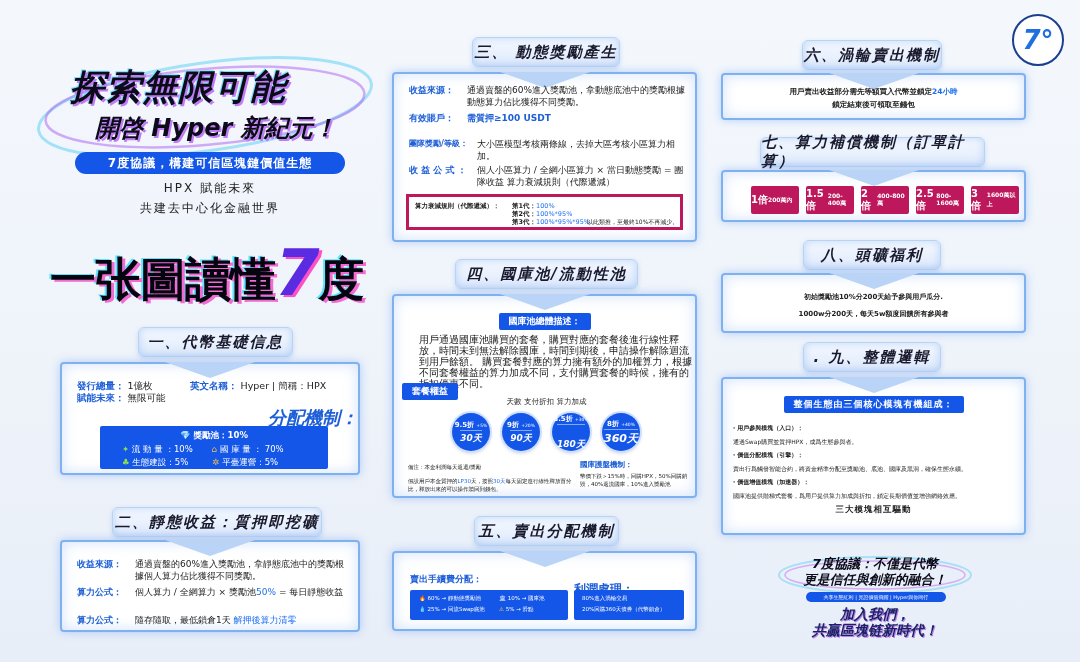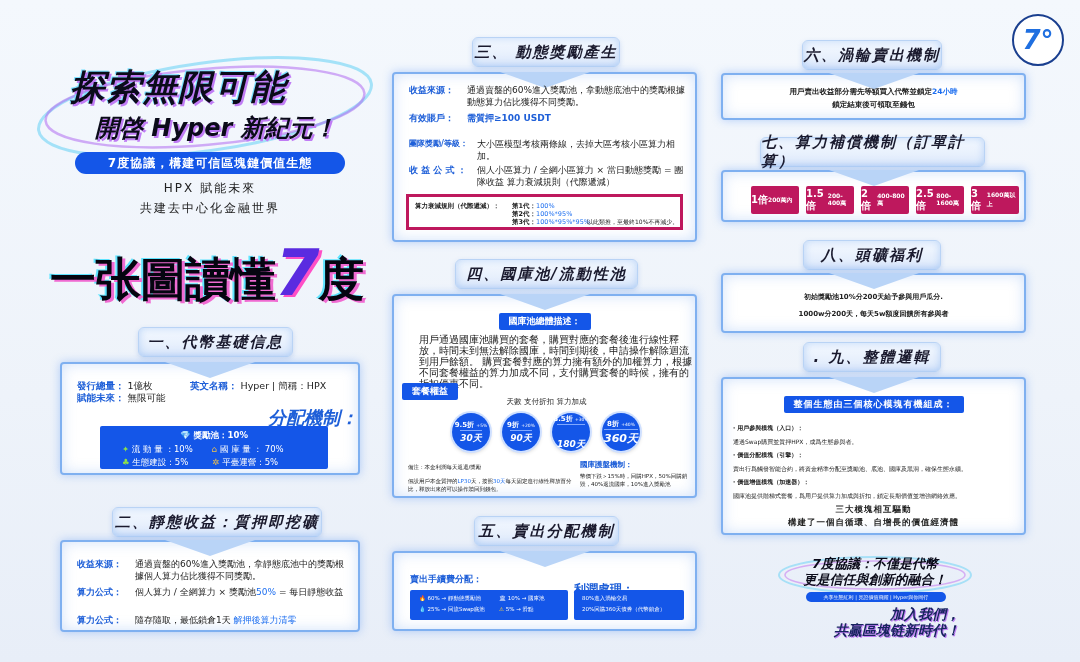--- a/index.html
+++ b/index.html
@@ -192,29 +192,28 @@
   <div class="abs" style="left:10px;top:42px;width:285px;font-size:6px;line-height:13.5px">
     <div style="font-weight:bold">· 用戶參與模塊（入口）：</div>
     <div>通過Swap購買並質押HPX，成爲生態參與者。</div>
     <div style="font-weight:bold">· 價值分配模塊（引擎）：</div>
     <div>賣出行爲觸發智能合約，將資金精準分配至獎勵池、底池、國庫及黑洞，確保生態永續。</div>
     <div style="font-weight:bold">· 價值增值模塊（加速器）：</div>
     <div>國庫池提供階梯式套餐，爲用戶提供算力加成與折扣，鎖定長期價值並增強網絡效應。</div>
   </div>
   <div class="abs" style="left:0;width:301px;top:124px;text-align:center;font-size:8.5px;font-weight:bold;line-height:13px;letter-spacing:1px">
     <div>三大模塊相互驅動</div>
-    <div>構建了一個自循環、自增長的價值經濟體</div>
   </div>
 </div>
 
 <svg class="abs" style="left:775px;top:550px" width="200" height="50">
   <ellipse cx="100" cy="25" rx="96" ry="18" fill="none" stroke="#6fd3f5" stroke-width="2" opacity=".55"></ellipse>
   <ellipse cx="100" cy="25" rx="90" ry="14" fill="none" stroke="#c06cf0" stroke-width="1.5" opacity=".5"></ellipse>
 </svg>
 <div class="abs" style="left:780px;top:556px;width:190px;text-align:center;font-size:13px;font-weight:900;font-style:italic;color:#0b0b1a;line-height:16px">
   <div>7度協議：不僅是代幣</div>
   <div>更是信任與創新的融合！</div>
 </div>
 <div class="abs" style="left:806px;top:592px;width:140px;height:10px;background:#1456e8;border-radius:6px;color:#fff;font-size:5px;display:flex;align-items:center;justify-content:center">共享生態紅利 | 見證價值飛躍 | Hyper與你同行</div>
-<div class="abs" style="left:790px;top:606px;width:170px;text-align:right;font-size:14px;font-weight:900;font-style:italic;color:#17245e;line-height:16px;text-shadow:1px 1px 0 #c07cf5">
+<div class="abs" style="left:790px;top:606px;width:170px;text-align:center;font-size:14px;font-weight:900;font-style:italic;color:#17245e;line-height:16px;text-shadow:1px 1px 0 #c07cf5">
   <div>加入我們，</div>
   <div>共贏區塊链新時代！</div>
 </div>
 
 </body></html>

